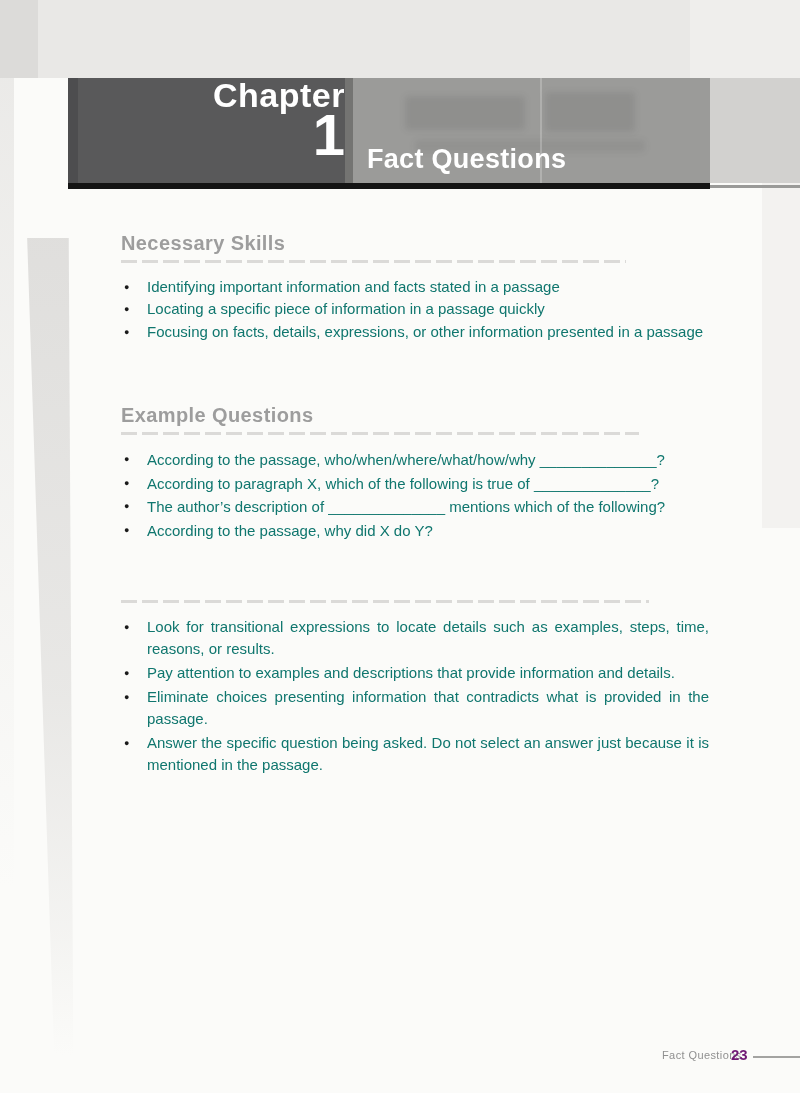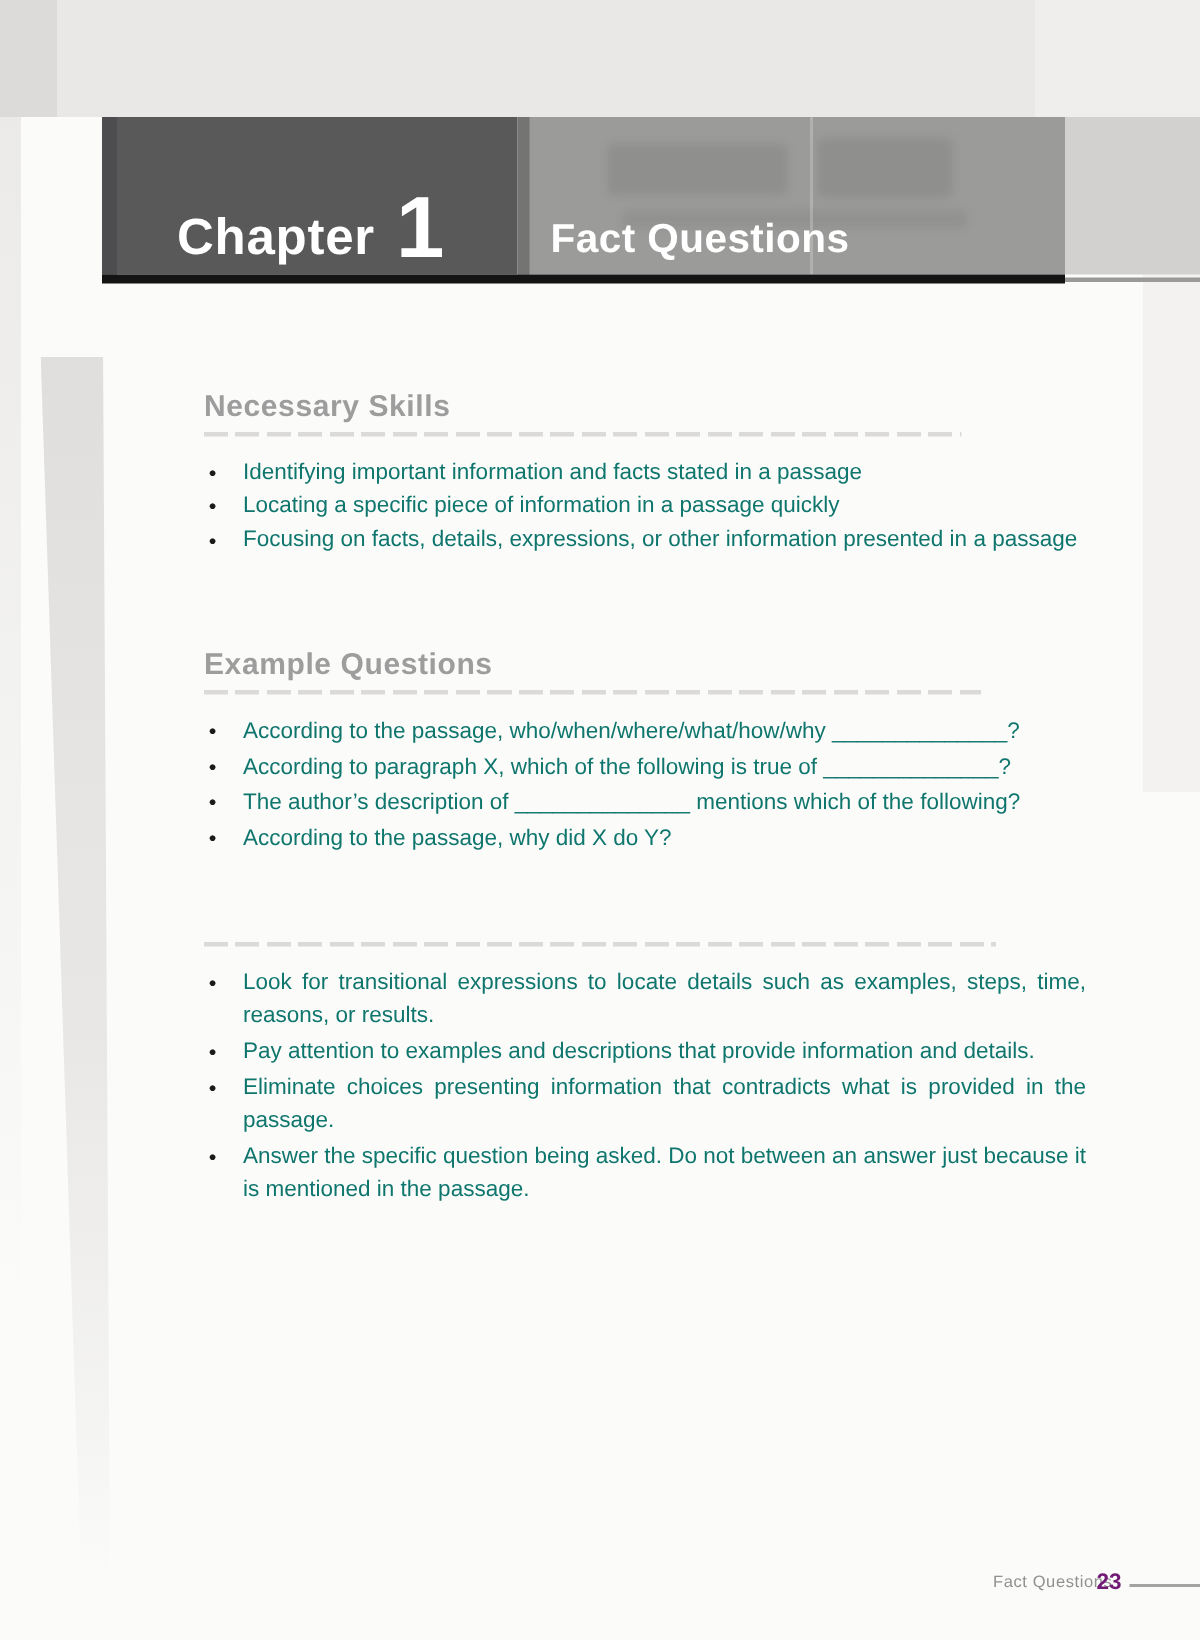--- a/index.html
+++ b/index.html
@@ -19,41 +19,41 @@
     background:linear-gradient(180deg, rgba(222,221,219,.95) 0%, rgba(226,225,223,.75) 55%, rgba(230,229,227,.35) 85%, rgba(232,231,229,0) 100%);
     clip-path:polygon(29% 0, 92% 0, 99% 100%, 70% 100%);
   }
   .left-streak-soft{
     position:absolute;left:0px;top:78px;width:14px;height:900px;
     background:linear-gradient(180deg, rgba(228,227,225,.7), rgba(235,234,232,0) 90%);
   }
   
   .chapter-box{
     position:absolute;left:68px;top:78px;width:277px;height:105px;
-    background:#59595a;display:flex;align-items:flex-end;padding:0 0 8px 50px;box-sizing:border-box;
+    background:#59595a;display:flex;align-items:flex-end;padding:0 0 8px 50px;box-sizing:border-box;flex-direction:column;
   }
   .chapter-box::before{content:"";position:absolute;left:0;top:0;width:10px;height:100%;background:#4d4d4f;}
   .chapter-word{color:#fff;font-weight:bold;font-size:34px;line-height:1;letter-spacing:.5px;}
   .chapter-num{color:#fff;font-weight:bold;font-size:58px;line-height:.8;margin-left:14px;}
   .title-box{
     position:absolute;left:345px;top:78px;width:365px;height:105px;
     background:#9b9b99;display:flex;align-items:flex-end;padding:0 0 10px 22px;box-sizing:border-box;
   }
   .title-box::before{content:"";position:absolute;left:0;top:0;width:8px;height:100%;background:#747472;}
   .title-box::after{content:"";position:absolute;left:195px;top:0;width:2px;height:100%;background:rgba(255,255,255,.22);}
   .chapter-title{color:#fff;font-weight:bold;font-size:27px;line-height:1;letter-spacing:.3px;position:relative;z-index:2;}
   .title-box-light{position:absolute;left:710px;top:78px;width:90px;height:105px;background:#d2d1cf;}
   .bleed{position:absolute;background:rgba(40,40,40,.10);filter:blur(3px);border-radius:4px;}
   .b1{left:60px;top:18px;width:120px;height:34px;}
   .b2{left:200px;top:14px;width:90px;height:40px;}
   .b3{left:70px;top:62px;width:230px;height:12px;background:rgba(40,40,40,.08);}
   .header-rule{position:absolute;left:68px;top:183px;width:642px;height:6px;background:#141414;}
   .header-rule-ext{position:absolute;left:710px;top:185px;width:90px;height:3px;background:#9a9a98;}
   
-  .section{position:absolute;left:136px;width:588px;margin-top:28px;}
+  .section{position:absolute;left:121px;width:588px;}
   .s1{top:231px;} .s2{top:403px;} .s3{top:595px;}
   .section h2{
     margin:0;font-size:20px;font-weight:bold;color:#9d9d9d;letter-spacing:.4px;line-height:1.2;
   }
   .dash-rule{
     height:3px;margin-top:5px;
     background:repeating-linear-gradient(90deg,#dbdad8 0 16px,rgba(219,218,216,0) 16px 21px);
   }
   .w1{width:505px;} .w2{width:518px;} .w3{width:528px;}
   .section ul{list-style:none;margin:13px 0 0 0;padding:0;}
@@ -116,21 +116,21 @@
     <li>According to the passage, why did X do Y?</li>
   </ul>
 </div>
 
 <div class="section s3 justify">
   <div class="dash-rule w3"></div>
   <ul>
     <li>Look for transitional expressions to locate details such as examples, steps, time, reasons, or results.</li>
     <li>Pay attention to examples and descriptions that provide information and details.</li>
     <li>Eliminate choices presenting information that contradicts what is provided in the passage.</li>
-    <li>Answer the specific question being asked. Do not between an answer just because it is mentioned in the passage.</li>
+    <li>Answer the specific question being asked. Do not select an answer just because it is mentioned in the passage.</li>
   </ul>
 </div>
 
 <div class="footer">
   <span class="footer-label">Fact Questions</span>
   <span class="footer-page">23</span>
   <span class="footer-line"></span>
 </div>
 
 </body></html>

